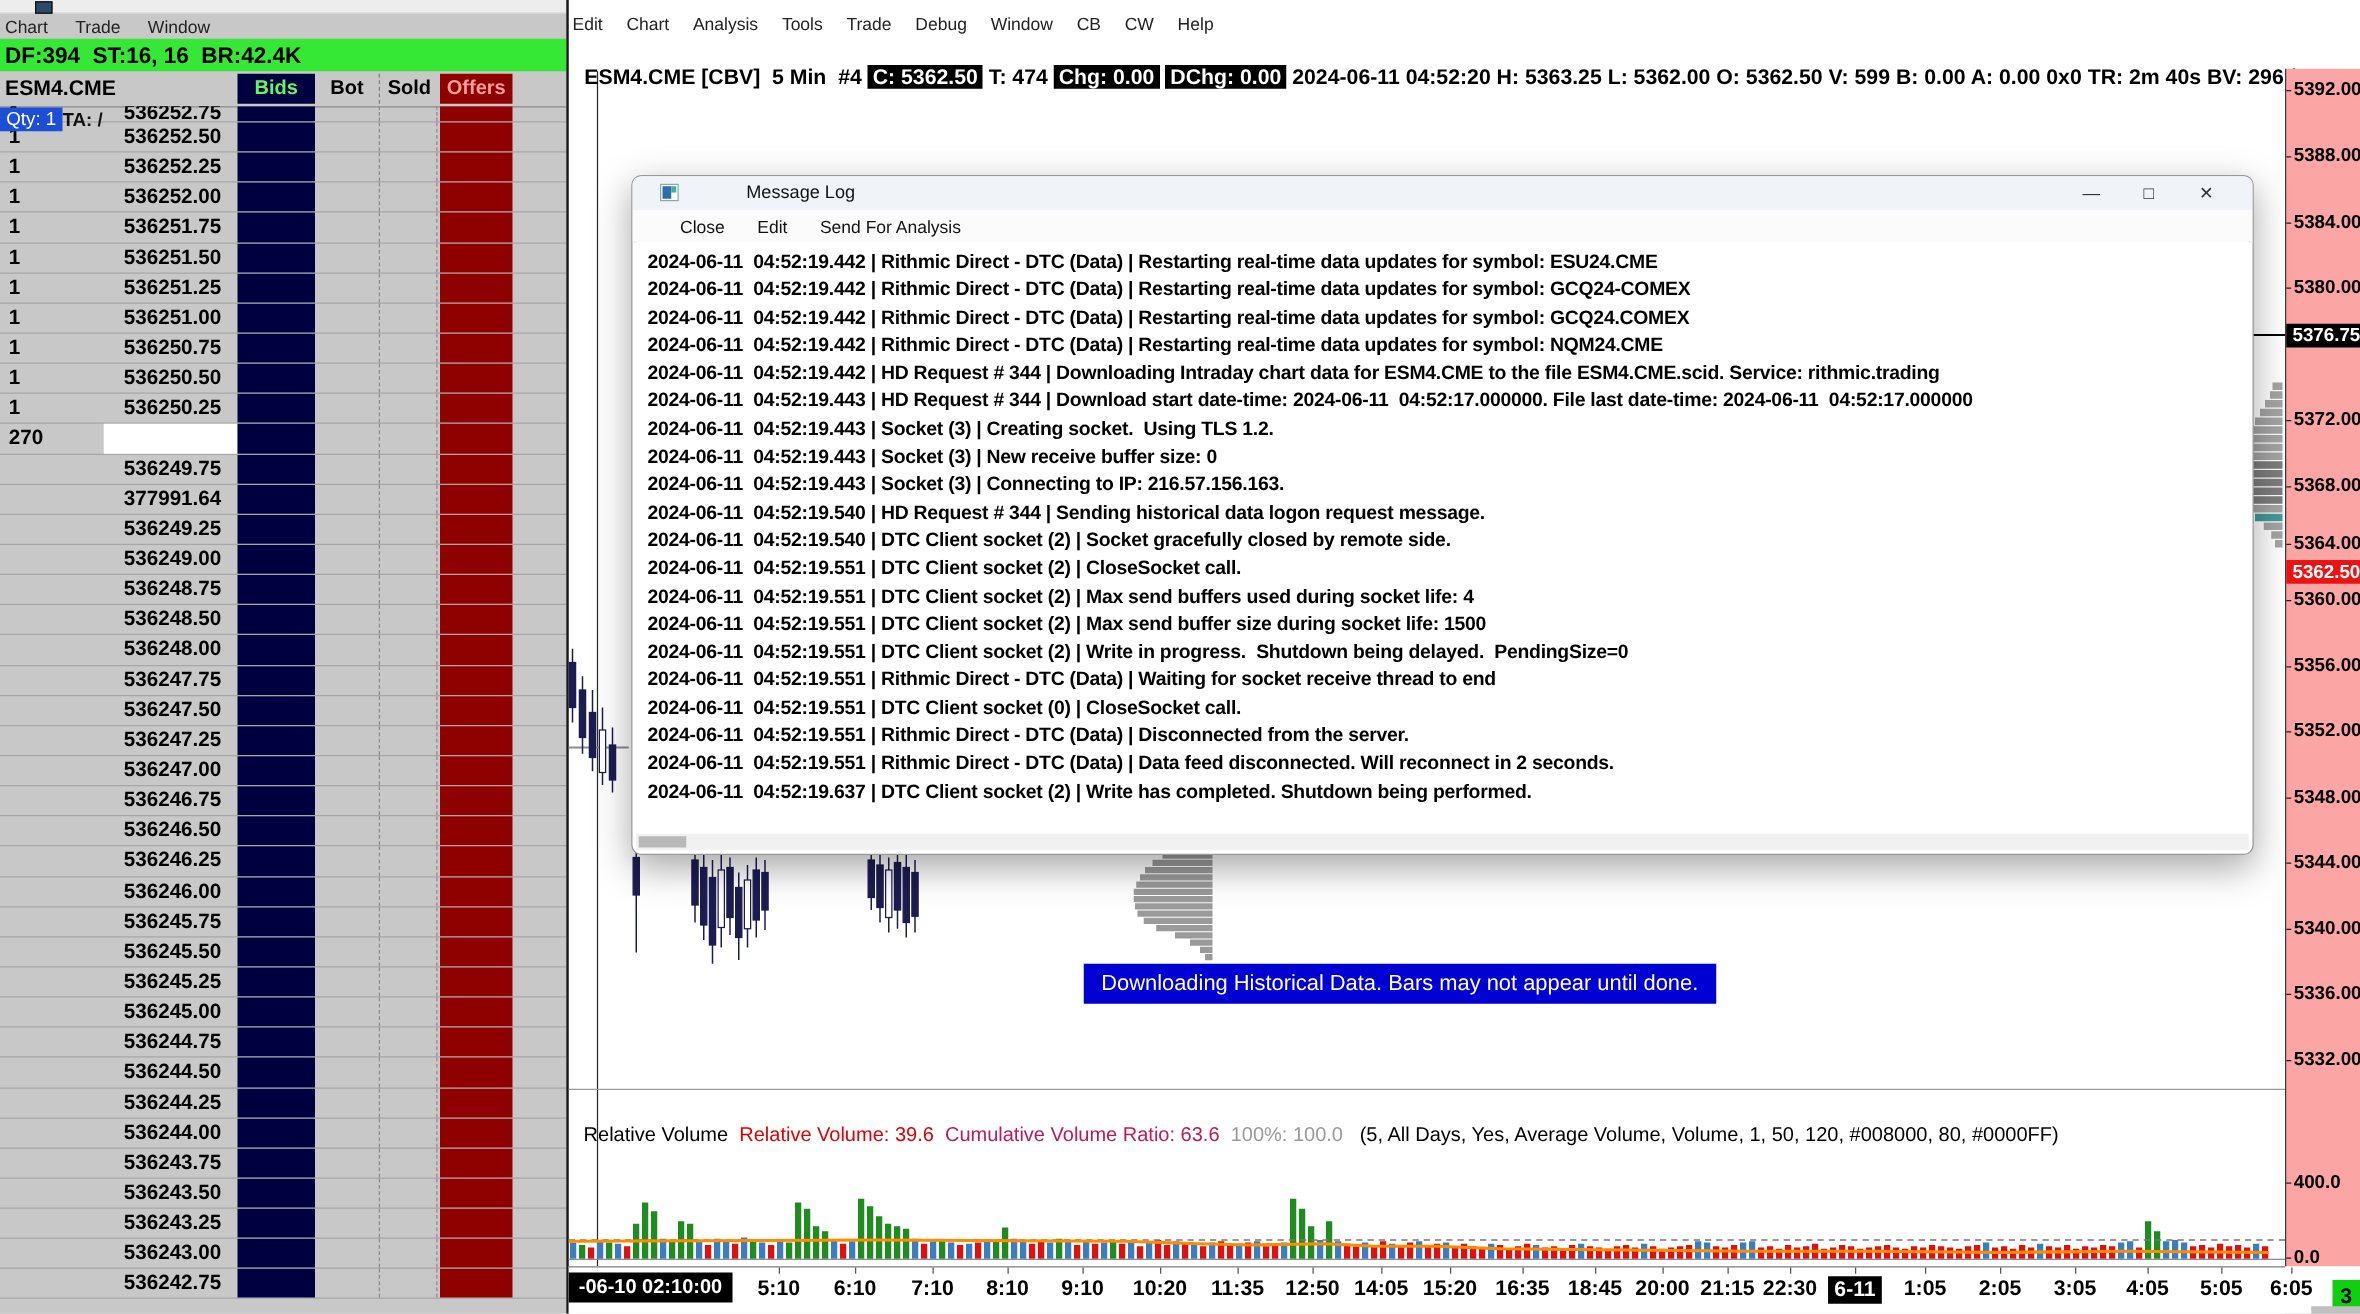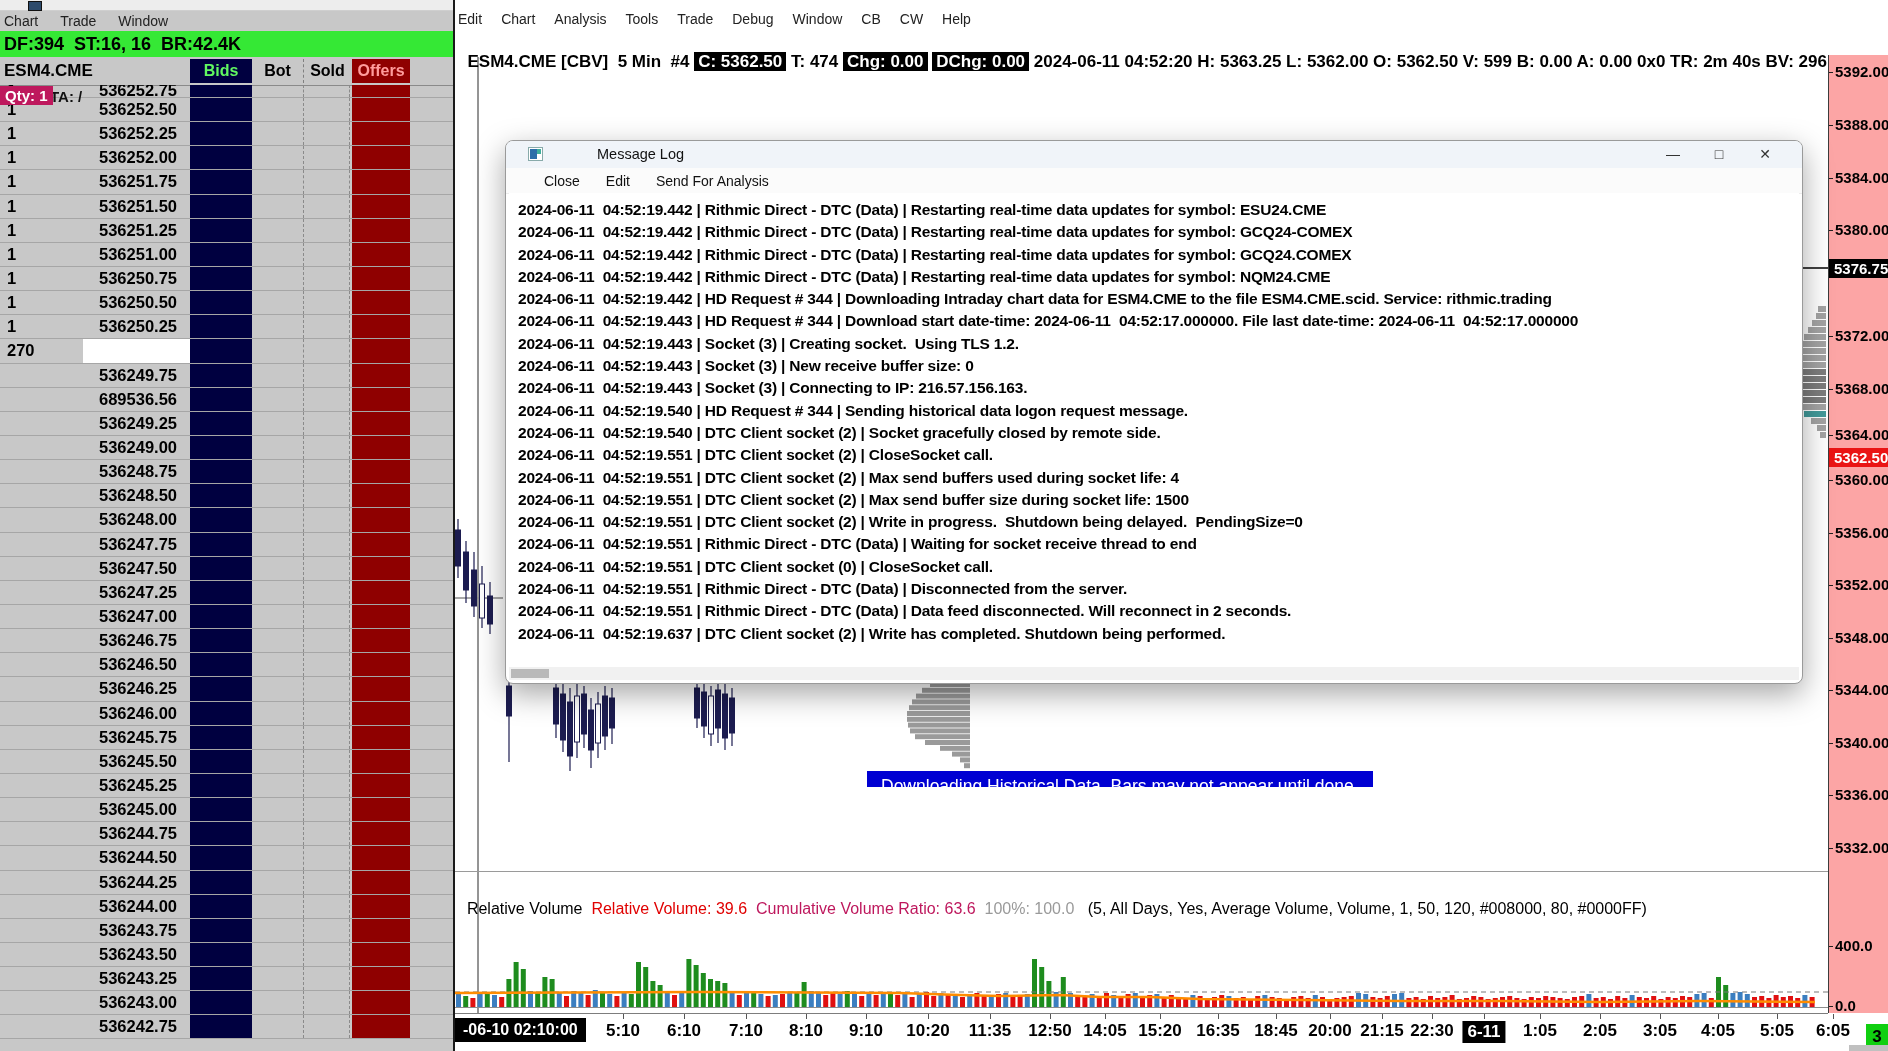--- a/index.html
+++ b/index.html
@@ -12,21 +12,21 @@
   #ladder-menu{position:absolute;left:4px;top:11px;height:20px;display:flex;gap:22px;font-size:14px;color:#222;align-items:center;}
   #ladder-status{position:absolute;left:0;top:31px;width:453px;height:26px;background:#35e835;color:#000;
        font-size:18px;font-weight:bold;line-height:26px;padding-left:4px;box-sizing:border-box;white-space:pre;}
   #ladder-header{position:absolute;left:0;top:57px;width:453px;height:28px;border-bottom:1px solid #8a8a8a;}
   #ladder-symbol{position:absolute;left:4px;top:4px;font-size:17px;font-weight:bold;color:#000;}
   .colhead{position:absolute;top:2px;height:24px;line-height:24px;text-align:center;font-size:16px;font-weight:bold;}
   #col-bids{left:190px;width:62px;background:#000040;color:#61f861;}
   #col-bot{left:253px;width:49px;color:#000;}
   #col-sold{left:303px;width:47px;color:#000;border-left:1px dashed #808080;}
   #col-offers{left:352px;width:58px;background:#8f0000;color:#ff9c9c;}
-  #qty-chip{position:absolute;left:0;top:86px;background:#be185d;color:#fff;font-size:15px;font-weight:bold;
+  #qty-chip{position:absolute;left:0;top:86px;background:#1d4ed8;color:#fff;font-size:15px;font-weight:normal;
        padding:1px 5px;z-index:5;}
   #ta-label{position:absolute;left:50px;top:88px;font-size:15px;font-weight:bold;color:#111;z-index:4;}
   #ladder-rows{position:absolute;left:0;top:85px;width:453px;height:966px;overflow:hidden;}
   .lrow{position:relative;height:23.15px;border-bottom:1px solid #a6a6a6;box-sizing:content-box;}
   .lrow.partial{height:12px;}
   .lrow .cell{position:absolute;top:0;bottom:0;}
   .c-qty{left:0;width:83px;font-size:16.5px;font-weight:bold;color:#000;padding-left:7px;line-height:23px;box-sizing:border-box;}
   .c-price{left:83px;width:107px;font-size:16.5px;font-weight:bold;color:#000;text-align:right;
        padding-right:13px;line-height:23px;box-sizing:border-box;}
   .partial .c-price,.partial .c-qty{line-height:36px;margin-top:-13px;}
@@ -39,21 +39,21 @@
   #chart-bg{position:absolute;left:453px;top:0;width:1435px;height:1051px;background:#fff;
        border-left:2px solid #1a1a1a;box-sizing:border-box;}
   #chart-menu{position:absolute;left:458px;top:9px;height:20px;display:flex;gap:19px;font-size:14px;color:#222;
        align-items:center;z-index:2;}
   #chart-status{position:absolute;left:458px;top:32px;height:24px;font-size:17px;font-weight:bold;color:#000;
        white-space:pre;z-index:2;}
   #chart-status .bchip{background:#000;color:#fff;padding:0 4px;}
   #divider-study{position:absolute;left:455px;top:871px;width:1373px;height:1px;background:#9a9a9a;z-index:2;}
   #study-zero{position:absolute;left:455px;top:1007px;width:1373px;height:1px;background:#8d8d8d;z-index:2;}
   #chart-svg-wrap{position:absolute;left:453px;top:55px;width:1375px;height:959px;z-index:1;pointer-events:none;}
-  #banner{position:absolute;left:867px;top:771px;height:16px;background:#0000d2;color:#fff;
+  #banner{position:absolute;left:867px;top:771px;height:32px;background:#0000d2;color:#fff;
        font-size:17.5px;line-height:31px;padding:0 14px;z-index:3;white-space:nowrap;}
   #study-text{position:absolute;left:458px;top:882px;font-size:16px;white-space:pre;z-index:2;color:#000;}
   #study-text .rv{color:#e00000;}
   #study-text .cvr{color:#be185d;}
   #study-text .pct{color:#9a9a9a;}
   
   #pscale{position:absolute;left:1828px;top:55px;width:60px;height:958px;background:#fca5a5;
        border-left:1px solid #3c3c3c;z-index:4;padding-left:31px;}
   .plabel{position:absolute;left:6px;font-size:15px;font-weight:bold;color:#000;white-space:nowrap;}
   .plabel::before{content:"";position:absolute;left:-6px;top:50%;width:4px;height:1px;background:#222;}
@@ -213,21 +213,21 @@
       <div class="lrow">
         <div class="cell c-qty"></div>
         <div class="cell c-price">536249.75</div>
         <div class="cell c-bids"></div>
         <div class="cell c-bot"></div>
         <div class="cell c-sold"></div>
         <div class="cell c-offers"></div>
       </div>
       <div class="lrow">
         <div class="cell c-qty"></div>
-        <div class="cell c-price">689536.56</div>
+        <div class="cell c-price">377991.64</div>
         <div class="cell c-bids"></div>
         <div class="cell c-bot"></div>
         <div class="cell c-sold"></div>
         <div class="cell c-offers"></div>
       </div>
       <div class="lrow">
         <div class="cell c-qty"></div>
         <div class="cell c-price">536249.25</div>
         <div class="cell c-bids"></div>
         <div class="cell c-bot"></div>

